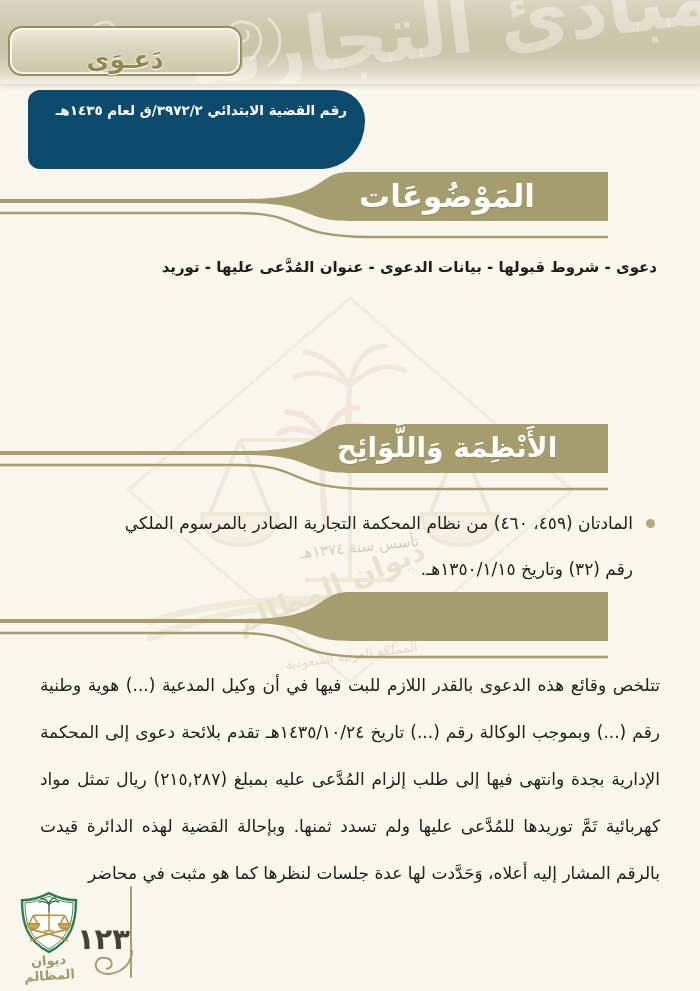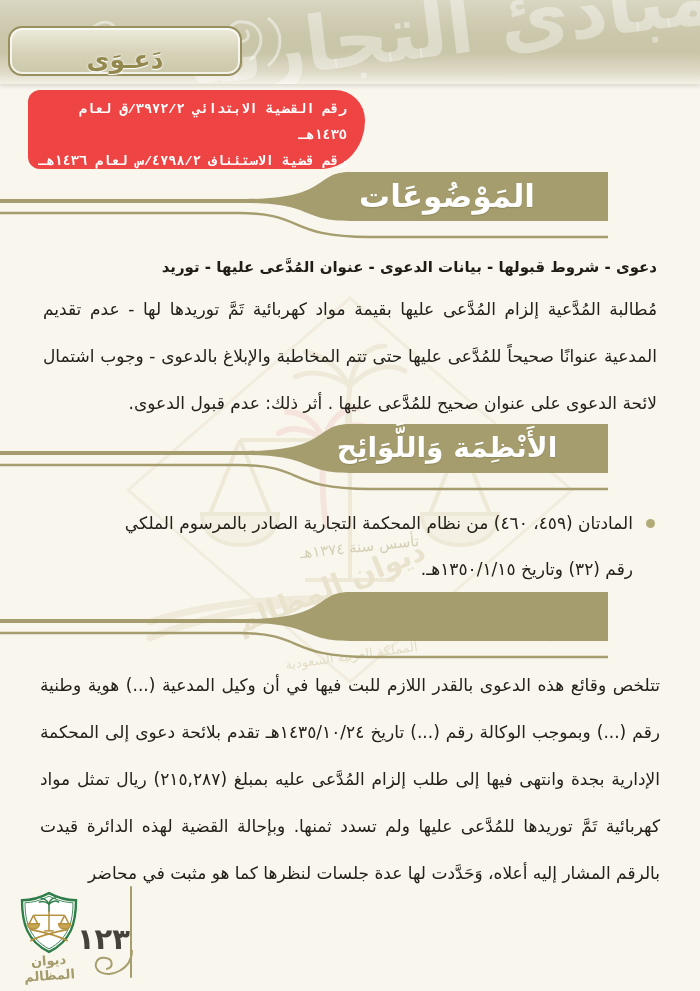--- a/index.html
+++ b/index.html
@@ -33,24 +33,23 @@
     display:flex;align-items:flex-end;justify-content:center;
   }
   .banner-badge-label{
     font-size:25px;font-weight:bold;color:#93894f;letter-spacing:1px;
     text-shadow:0 1px 0 #ffffff,0 0 3px rgba(255,255,255,.9);
   }
 
   
   .case-box{
     position:absolute;top:90px;left:28px;width:337px;height:79px;
-    background:#ef4444;
+    background:#0c4a6e;
     border-radius:12px 30px 44px 12px / 12px 30px 48px 12px;
     z-index:2;
-    font-family:Liberation Mono, monospace;
   }
   .case-box-lines{
     padding:7px 18px 0 10px;text-align:right;
     color:#ffffff;font-size:13.5px;font-weight:bold;line-height:26px;
   }
 
   
   .section-header{position:absolute;left:0;width:608px;height:82px;z-index:2;}
   .section-header svg{position:absolute;inset:0;width:700px;height:82px;}
   .section-title{
@@ -125,21 +124,20 @@
       </g>
     </svg>
     <div class="banner-badge">
       <span class="banner-badge-label">دَعـوَى</span>
     </div>
   </div>
 
   <div class="case-box">
     <div class="case-box-lines">
       <div>رقم القضية الابتدائي ٣٩٧٢/٢/ق لعام ١٤٣٥هـ</div>
-      <div>رقم قضية الاستئناف ٤٧٩٨/٢/س لعام ١٤٣٦هـ</div>
     </div>
   </div>
 
   <svg class="watermark" viewBox="0 0 464 402">
     <path d="M232 8 L454 200 L232 392 L10 200 Z" fill="none" stroke="#ede5d1" stroke-width="3"></path>
 
     <g stroke="#e9e0ca" fill="none" stroke-width="5" stroke-linecap="round">
       <path d="M232 96 C227 132 229 160 232 186"></path>
       <path d="M232 96 C212 82 192 80 177 87"></path>
       <path d="M232 96 C217 72 202 64 187 62"></path>
@@ -176,21 +174,20 @@
 
   <div class="section-header" id="header-topics">
     <svg viewBox="0 0 700 82" preserveAspectRatio="none">
       <path d="M0 47 H330 C398 47 378 71 462 71 H700" fill="none" stroke="#a59d6d" stroke-width="2.5"></path>
       <path d="M700 6 H442 C406 6 422 33 338 33 H0 V37 H338 C406 37 392 55 442 55 H700 Z" fill="#a59d6d"></path>
     </svg>
     <div class="section-title">المَوْضُوعَات</div>
   </div>
 
   <div class="keywords">دعوى - شروط قبولها - بيانات الدعوى - عنوان المُدَّعى عليها - توريد</div>
-  <div class="topics-body">مُطالبة المُدَّعية إلزام المُدَّعى عليها بقيمة مواد كهربائية تَمَّ توريدها لها - عدم تقديم المدعية عنوانًا صحيحاً للمُدَّعى عليها حتى تتم المخاطبة والإبلاغ بالدعوى - وجوب اشتمال لائحة الدعوى على عنوان صحيح للمُدَّعى عليها . أثر ذلك: عدم قبول الدعوى.</div>
 
   <div class="section-header" id="header-regulations">
     <svg viewBox="0 0 700 82" preserveAspectRatio="none">
       <path d="M0 47 H330 C398 47 378 71 462 71 H700" fill="none" stroke="#a59d6d" stroke-width="2.5"></path>
       <path d="M700 6 H442 C406 6 422 33 338 33 H0 V37 H338 C406 37 392 55 442 55 H700 Z" fill="#a59d6d"></path>
     </svg>
     <div class="section-title long">الأَنْظِمَة وَاللَّوَائِح</div>
   </div>
 
   <div class="reg-item">

